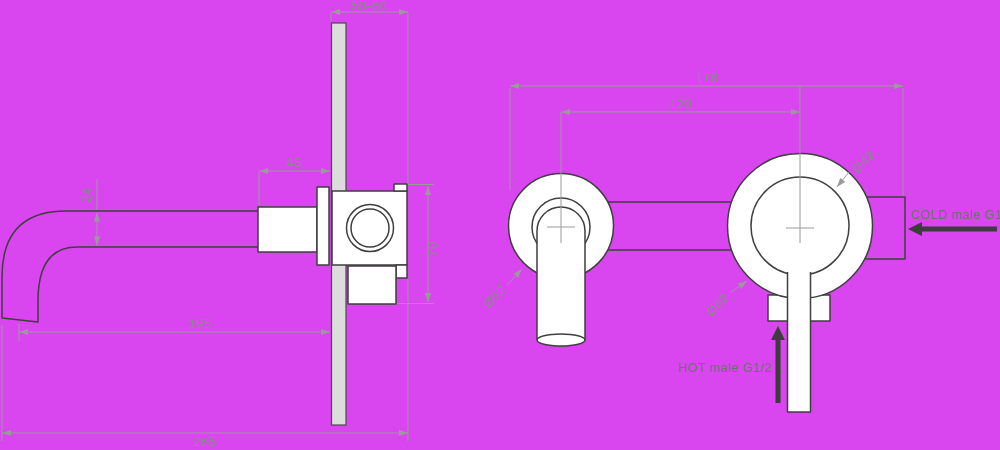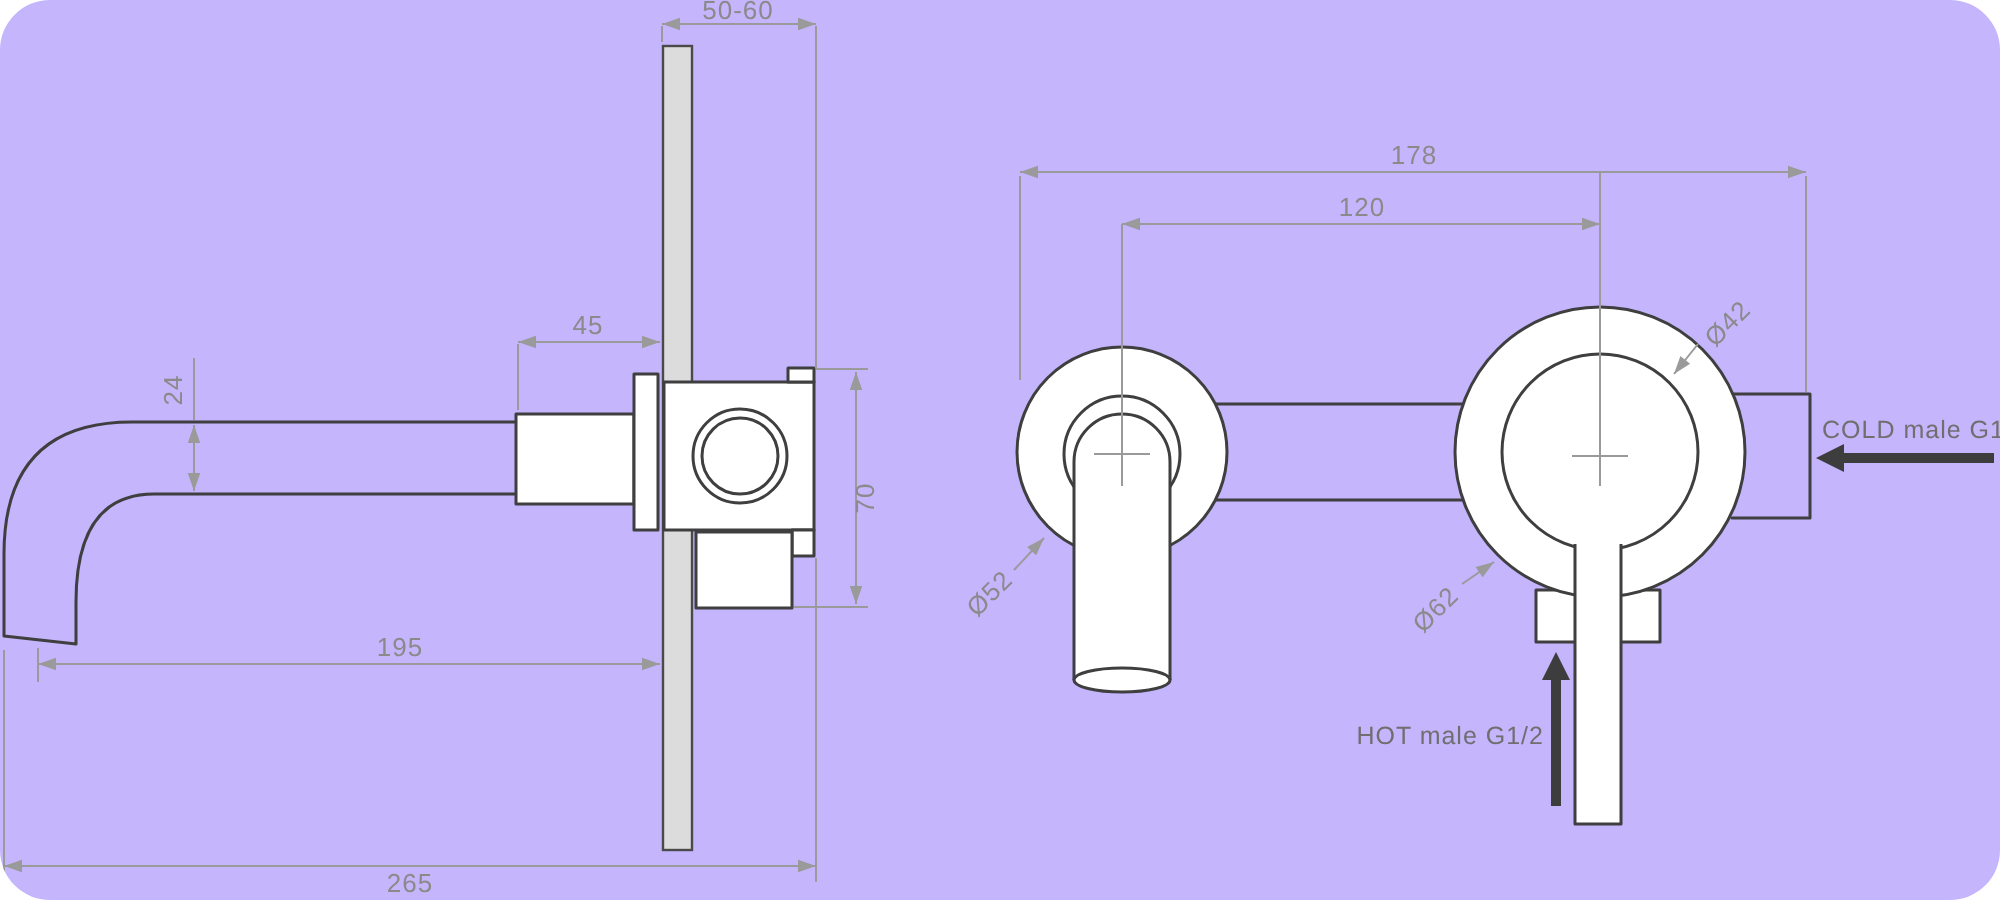--- a/index.html
+++ b/index.html
@@ -1,16 +1,16 @@
 <!DOCTYPE html>
 <html><head>
 <meta charset="utf-8">
 <style>
   html,body{margin:0;padding:0;background:#ffffff;}
-  .stage{position:relative;width:1000px;height:450px;background:#c4b5fd;overflow:hidden;border-radius:25px;}
+  .stage{position:relative;width:1000px;height:450px;background:#d946ef;overflow:hidden;}
   svg{display:block;}
   text{font-family:"Liberation Sans",sans-serif;fill:#8a8a8a;letter-spacing:.5px;}
   .dimtxt{font-size:13px;}
   .porttxt{font-size:12.5px;fill:#6f6f6f;}
   .obj{stroke:#3f3f3f;stroke-width:1.5;fill:none;stroke-linejoin:round;stroke-linecap:round;}
   .objf{stroke:#3f3f3f;stroke-width:1.5;fill:#ffffff;stroke-linejoin:round;}
   .wall{fill:#dcdcdc;stroke:#4a4a4a;stroke-width:1.2;}
   .dim{stroke:#9a9a9a;stroke-width:1;fill:none;}
   .flow{fill:#3d3d3d;stroke:none;}
 </style>

